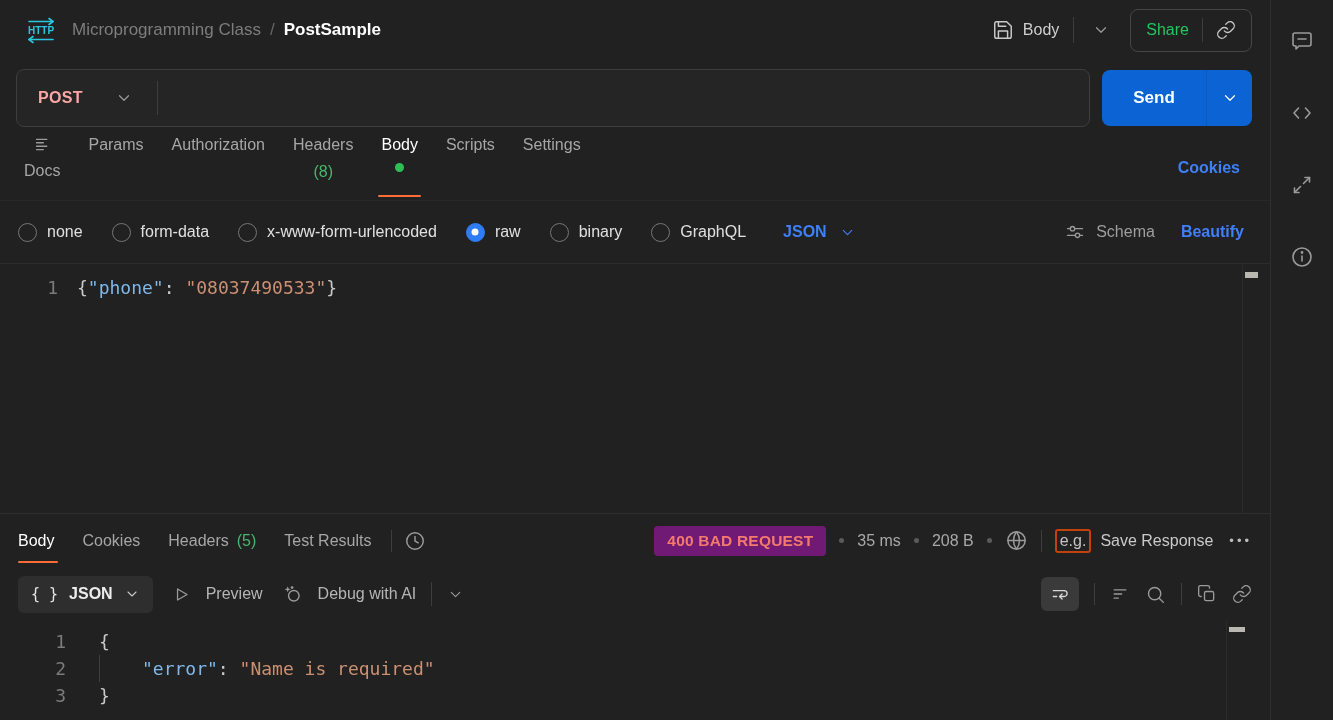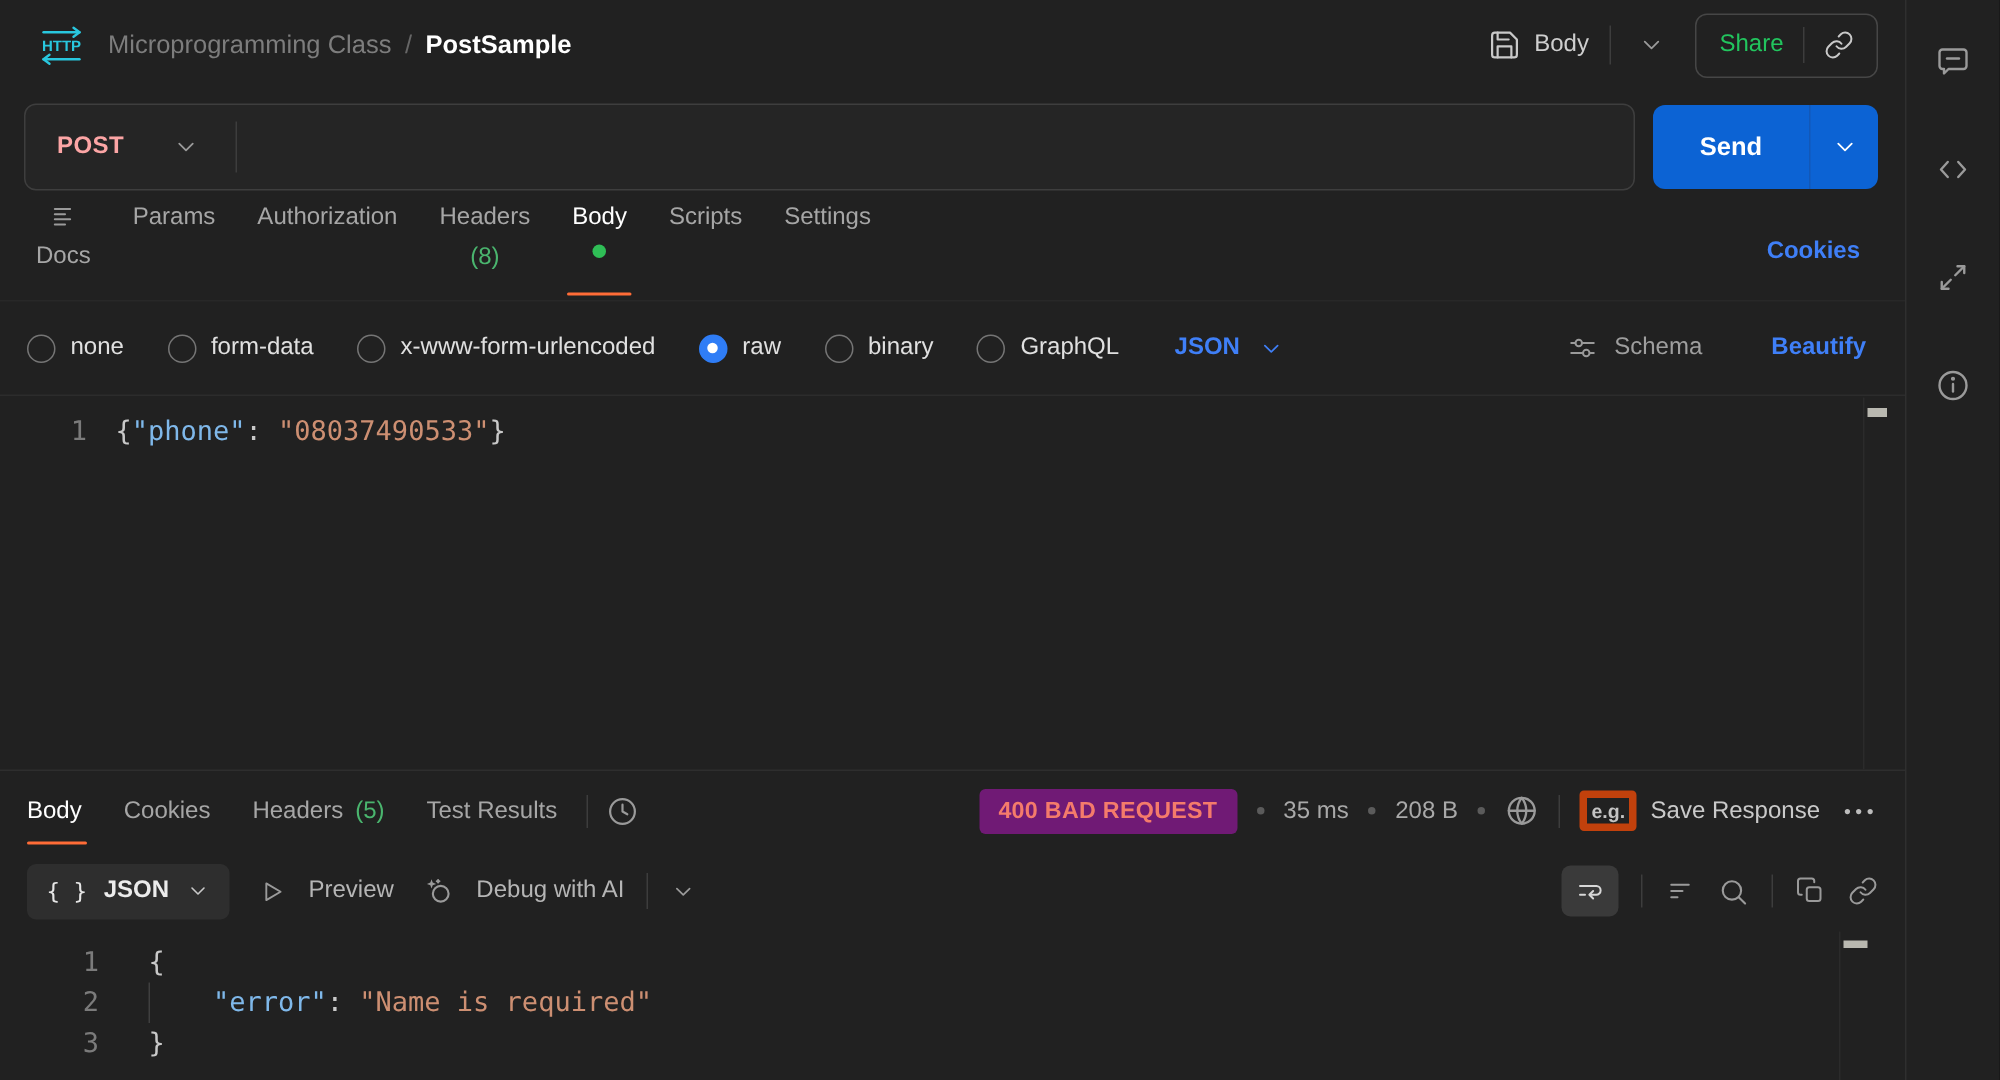--- a/index.html
+++ b/index.html
@@ -55,21 +55,21 @@
   
   .body-type-row { height:62px; display:flex; align-items:center; padding:0 20px 0 18px; flex:none; color:#e0e0e0; }
   .radio-item { display:flex; align-items:center; gap:10px; margin-right:29px; cursor:pointer; }
   .radio { width:19px; height:19px; border:1px solid #757575; border-radius:50%; flex:none; }
   .radio.checked { background:#2f7df6; border-color:#2f7df6; position:relative; }
   .radio.checked::after { content:""; position:absolute; width:7px; height:7px; background:#fff; border-radius:50%; top:50%; left:50%; transform:translate(-50%,-50%); }
   .radio-label { font-size:16px; }
   .lang-select { display:flex; align-items:center; gap:12px; color:#3f7ff7; font-weight:700; font-size:16px; margin-left:8px; cursor:pointer; }
   .lang-select svg { stroke:#3f7ff7; }
   .schema-group { margin-left:auto; display:flex; align-items:center; gap:11px; color:#9e9e9e; cursor:pointer; }
-  .beautify { color:#3f7ff7; font-weight:700; margin-left:46px; padding-right:6px; cursor:pointer; }
+  .beautify { color:#3f7ff7; font-weight:700; margin-left:26px; padding-right:6px; cursor:pointer; }
 
   
   .editor { position:relative; font-family:"DejaVu Sans Mono", monospace; font-size:18px; }
   .req-editor { flex:1; border-top:1px solid #2c2c2c; padding-top:9px; min-height:0; }
   .code-line { display:flex; align-items:center; height:29px; white-space:pre; }
   .gutter { width:58px; text-align:right; color:#7b7b7b; flex:none; }
   .req-editor .gutter { margin-right:19px; }
   .tok-p { color:#c9c9c9; }
   .tok-k { color:#7fb8ea; }
   .tok-s { color:#cd8f72; }
@@ -84,21 +84,21 @@
   .resp-tab { position:relative; display:flex; align-items:center; padding:0 14px; color:#a6a6a6; font-size:16px; gap:8px; cursor:pointer; }
   .resp-tab:first-child { padding-left:0; }
   .resp-tab.active { color:#fff; }
   .resp-tab.active::after { content:""; position:absolute; left:0; right:10px; bottom:4px; height:2px; background:#ff6c37; border-radius:1px; }
   .resp-head-div { align-self:center; height:22px; margin:0 12px 0 6px; }
   .clock-wrap { align-self:center; cursor:pointer; }
   .status-area { margin-left:auto; display:flex; align-items:center; gap:13px; }
   .status-badge { background:#701a75; color:#f47b6b; font-weight:700; font-size:15.5px; padding:6px 13px; border-radius:4px; letter-spacing:.2px; cursor:pointer; }
   .sep-dot { width:5px; height:5px; border-radius:50%; background:#5b5b5b; flex:none; }
   .meta-txt { color:#a9a9a9; font-size:16px; }
-  .eg-box { border:5px solid #c2410c; color:#c4c4c4; border-radius:3px; font-size:13px; padding:1px 3px; font-weight:700; }
+  .eg-box { border:2px solid #c2410c; color:#c4c4c4; border-radius:3px; font-size:16px; padding:1px 3px; font-weight:400; }
   .save-resp { display:flex; align-items:center; gap:9px; color:#c9c9c9; cursor:pointer; }
   .more-dots { color:#bdbdbd; font-size:13px; letter-spacing:3px; margin-left:3px; cursor:pointer; }
 
   .resp-toolbar { height:54px; display:flex; align-items:center; padding:0 18px; gap:19px; flex:none; }
   .format-pill { background:#2e2e2e; border-radius:6px; height:37px; display:flex; align-items:center; gap:11px; padding:0 13px; cursor:pointer; }
   .braces { font-family:"DejaVu Sans Mono", monospace; color:#e6e6e6; font-size:15px; }
   .format-name { color:#ececec; font-size:16px; font-weight:700; }
   .tool-item { display:flex; align-items:center; gap:15px; color:#b5b5b5; font-size:16px; cursor:pointer; }
   .tb-div { height:24px; margin:0 -4px; }
   .toolbar-icons { margin-left:auto; display:flex; align-items:center; gap:15px; }

